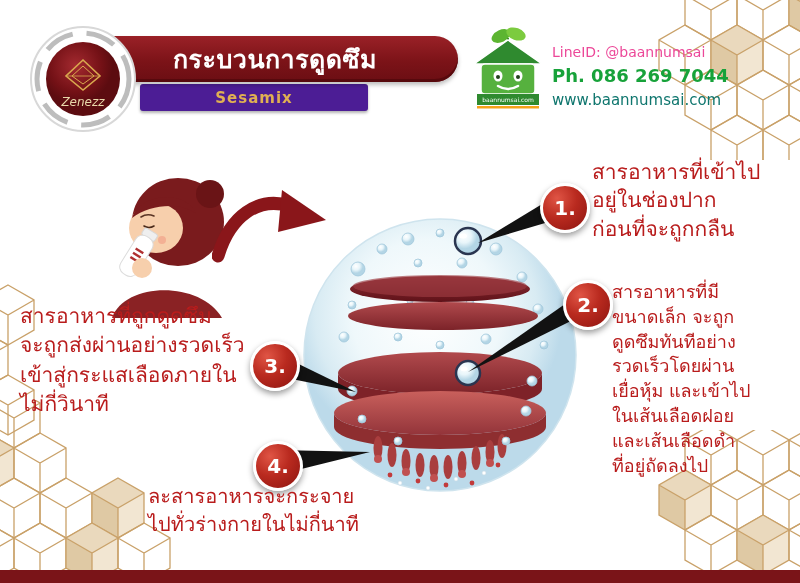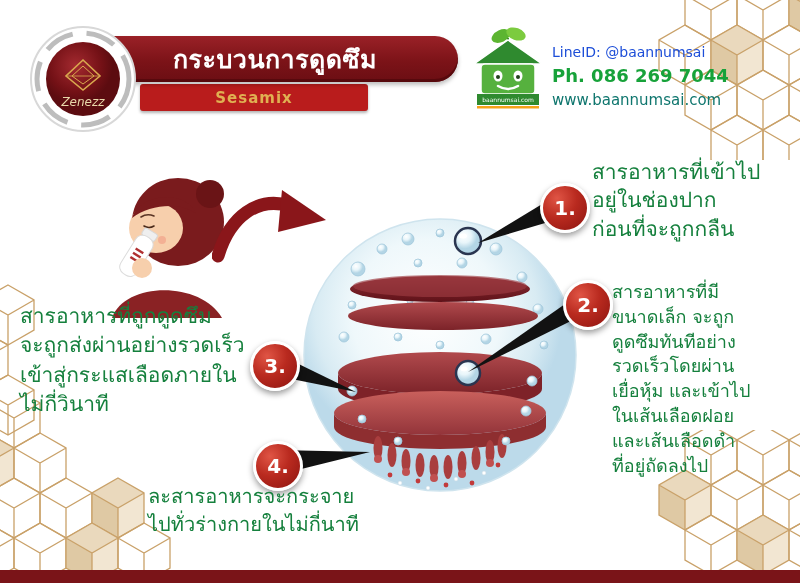--- a/index.html
+++ b/index.html
@@ -6,37 +6,37 @@
   .canvas{position:relative;width:800px;height:583px;background:#ffffff;overflow:hidden;
           font-family:"DejaVu Sans",sans-serif;color:#2d2d2d;padding-left:15px;}
   .decor{position:absolute;z-index:0;}
   .layer{position:absolute;}
   
   .title-banner{position:absolute;left:92px;top:36px;width:366px;height:46px;border-radius:23px;
     background:linear-gradient(180deg,#9a2127 0%,#7c1318 55%,#6b0e13 100%);
     box-shadow:0 3px 4px rgba(0,0,0,.25), inset 0 -3px 0 #57090d;
     display:flex;align-items:center;justify-content:center;z-index:5;}
   .title-banner .t{color:#ffffff;font-size:25px;font-weight:bold;letter-spacing:.5px;}
-  .subtitle-bar{position:absolute;left:140px;top:84px;width:228px;height:27px;background:#b91c1c;
+  .subtitle-bar{position:absolute;left:140px;top:84px;width:228px;height:27px;background:#4c1d95;
     border-radius:3px;display:flex;align-items:center;justify-content:center;z-index:4;
     box-shadow:0 2px 3px rgba(0,0,0,.3);}
   .subtitle-bar .t{color:#e0b052;font-size:15px;font-weight:bold;letter-spacing:1px;}
   .logo{position:absolute;left:28px;top:24px;z-index:6;}
   
   .contact{position:absolute;left:552px;top:44px;z-index:5;line-height:1.25;}
-  .contact .lineid{font-size:14px;color:#1d4ed8;}
+  .contact .lineid{font-size:14px;color:#ec4899;}
   .contact .phone{font-size:18px;color:#17a23a;font-weight:bold;margin-top:3px;}
   .contact .web{font-size:15px;color:#0f766e;margin-top:4px;}
   .house{position:absolute;left:468px;top:24px;z-index:5;}
   
   .callout{position:absolute;width:44px;height:44px;border-radius:50%;
     background:radial-gradient(circle at 32% 28%,#e05545 0%,#b92a1f 45%,#8c1410 100%);
     border:3px solid #ffffff;box-shadow:0 3px 6px rgba(0,0,0,.4);
     color:#fff;font-weight:bold;font-size:20px;display:flex;align-items:center;justify-content:center;z-index:6;}
-  .step-text{position:absolute;white-space:pre-line;color:#15803d;z-index:6;}
+  .step-text{position:absolute;white-space:pre-line;color:#b91c1c;z-index:6;}
   .s1{left:592px;top:158px;width:200px;font-size:21px;line-height:1.35;text-align:left;}
   .s2{left:612px;top:280px;width:188px;font-size:18px;line-height:1.38;text-align:left;}
   .s3{left:20px;top:302px;width:282px;font-size:21px;line-height:1.4;text-align:left;}
   .s4{left:148px;top:482px;width:256px;font-size:20px;line-height:1.4;text-align:left;}
   .bottom-bar{position:absolute;left:0;bottom:0;width:800px;height:13px;background:#7a1418;z-index:7;}
   .overlay{position:absolute;left:0;top:0;width:800px;height:583px;z-index:3;pointer-events:none;}
   svg{display:block;}
 </style>
 </head>
 <body>

